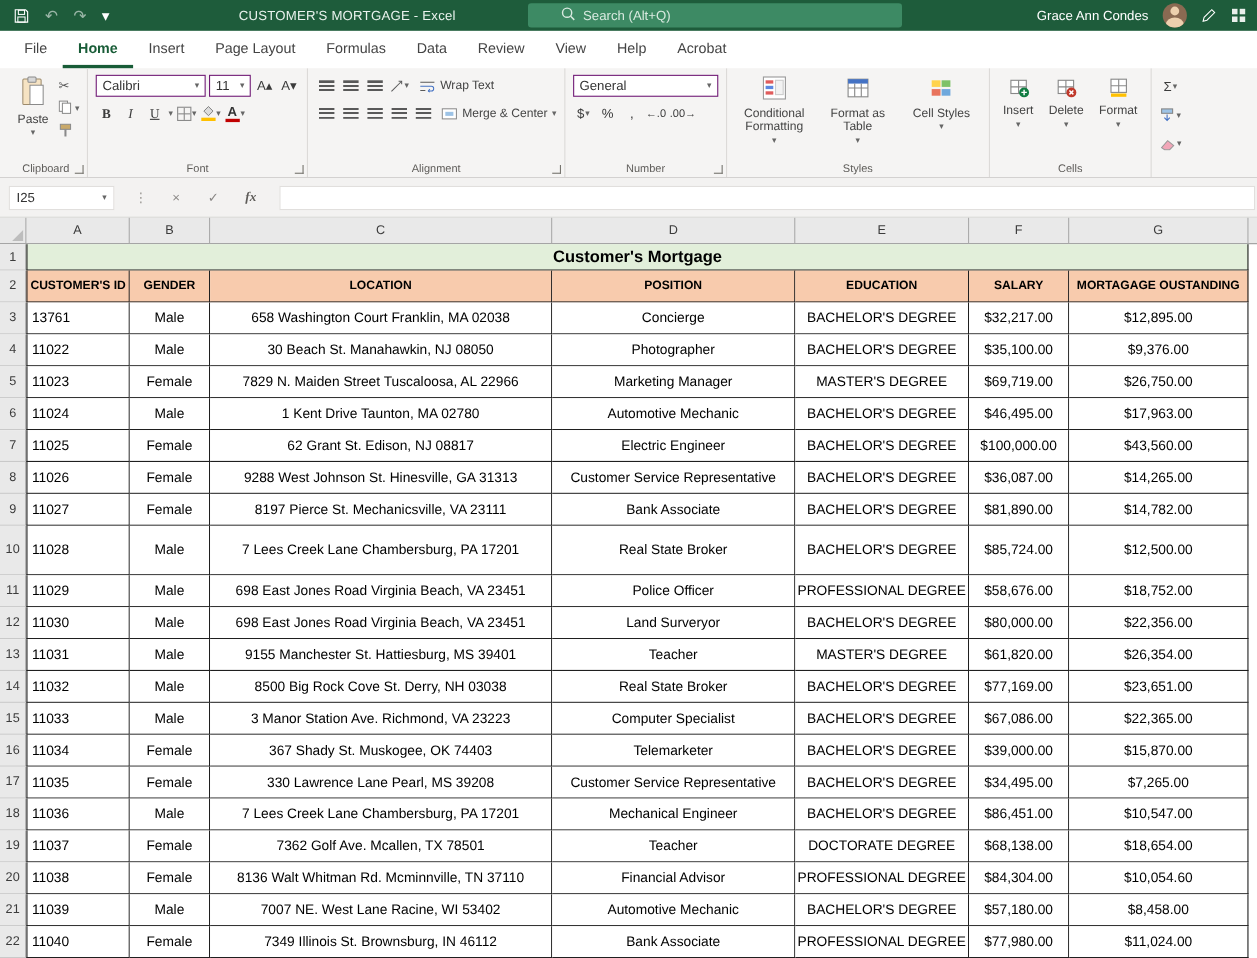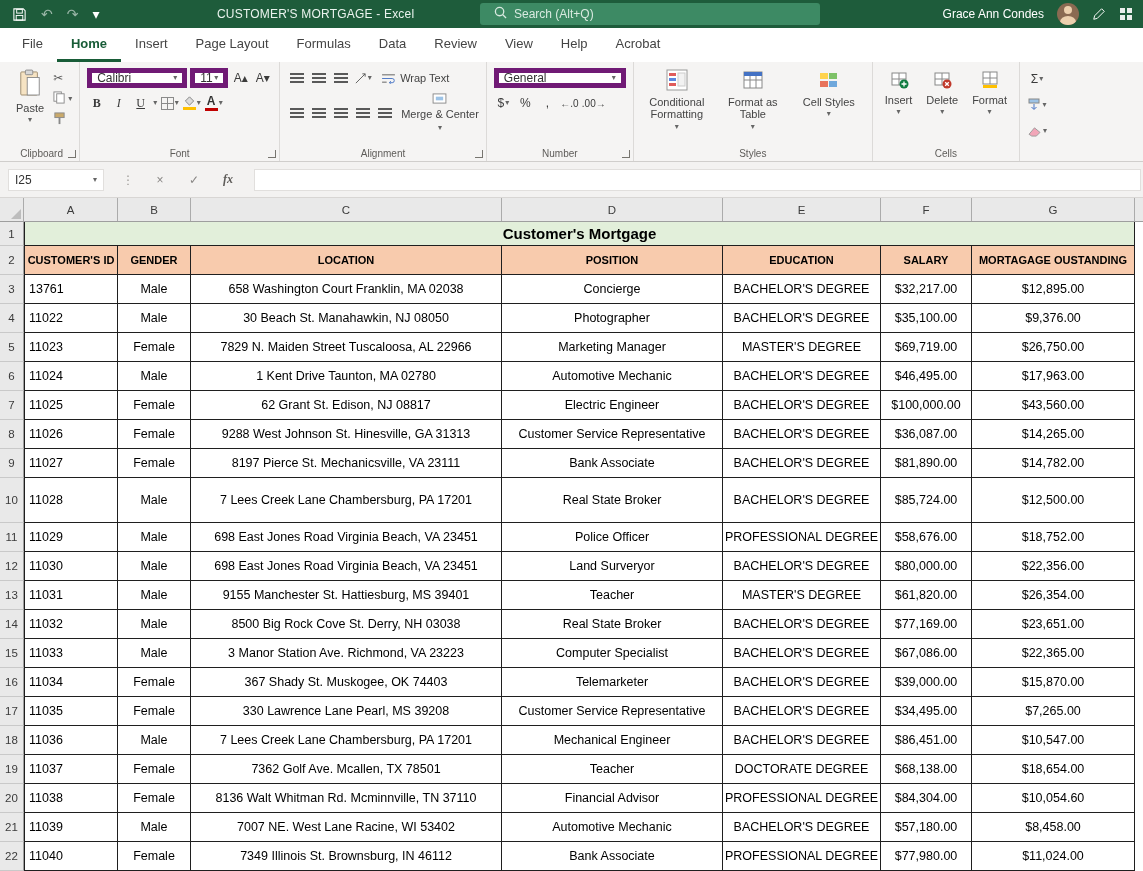--- a/index.html
+++ b/index.html
@@ -5,21 +5,21 @@
   html,body{margin:0;padding:0;}
   body{font-family:"Liberation Sans", sans-serif; background:#fff;}
   .app{width:1143px;height:871px;overflow:hidden;position:relative;background:#fff;}
 
   
   .titlebar{height:28px;background:#1E5C3B;position:relative;display:flex;align-items:center;color:#fff;}
   .qat{display:flex;align-items:center;gap:14px;padding-left:12px;font-size:14px;}
   .tb-btn{cursor:default;display:flex;align-items:center;line-height:1;}
   .tb-btn.dim{opacity:.55;}
   .tb-title{position:absolute;left:217px;top:0;height:28px;display:flex;align-items:center;font-size:12px;color:#EAF3EE;letter-spacing:.2px;}
-  .tb-search{position:absolute;left:480px;top:3px;width:340px;height:22px;background:#3D8A64;border-radius:3px;display:flex;align-items:center;gap:7px;padding-left:14px;box-sizing:border-box;color:#D9EAE0;font-size:12px;}
+  .tb-search{position:absolute;left:480px;top:3px;width:340px;height:22px;background:#3D8A64;border-radius:3px;display:flex;align-items:center;gap:7px;padding-left:30px;box-sizing:border-box;color:#D9EAE0;font-size:12px;}
   .tb-right{position:absolute;right:10px;top:0;height:28px;display:flex;align-items:center;gap:13px;font-size:12px;color:#fff;}
   .avatar{width:22px;height:22px;border-radius:50%;background:#8a6a52;position:relative;overflow:hidden;flex:none;}
   .av-head{position:absolute;left:7px;top:3px;width:8px;height:8px;border-radius:50%;background:#ecd0ae;}
   .av-body{position:absolute;left:3px;top:13px;width:16px;height:12px;border-radius:50% 50% 0 0;background:#ecd0ae;}
 
   
   .menubar{height:34px;background:#fff;display:flex;align-items:stretch;padding-left:8px;}
   .mtab{display:flex;align-items:center;padding:0 14px;font-size:13px;color:#444;border-bottom:3px solid transparent;box-sizing:border-box;}
   .mtab.active{color:#185C37;font-weight:bold;border-bottom-color:#185C37;}
 
@@ -27,21 +27,21 @@
   .ribbon{height:100px;background:#F5F4F3;border-bottom:1px solid #D0CECC;display:flex;align-items:stretch;padding-left:4px;box-sizing:border-box;overflow:hidden;}
   .rgroup{position:relative;display:flex;flex-direction:column;justify-content:flex-start;padding:5px 7px 16px;border-right:1px solid #DCDAD8;box-sizing:border-box;}
   .rg-label{position:absolute;bottom:2px;left:0;right:0;text-align:center;font-size:10px;color:#5E5C59;}
   .dlg{position:absolute;right:3px;bottom:3px;width:7px;height:7px;border-right:1.5px solid #77756F;border-bottom:1.5px solid #77756F;}
   .rg-content{display:flex;gap:4px;}
   .bigbtn{display:flex;flex-direction:column;align-items:center;justify-content:flex-start;padding:2px 5px;font-size:11px;color:#444;gap:2px;text-align:center;line-height:1.15;}
   .dd{font-size:8px;color:#666;line-height:1;}
   .mini-col{display:flex;flex-direction:column;justify-content:flex-start;gap:5px;padding-top:3px;}
   .mini{display:flex;align-items:center;gap:2px;font-size:12px;color:#555;height:16px;}
   .frow{display:flex;align-items:center;gap:3px;margin:1px 0 4px;}
-  .combo{background:#fff;border:5px solid #701a75;height:20px;display:flex;align-items:center;justify-content:space-between;padding:0 5px;font-size:12px;color:#333;box-sizing:border-box;}
+  .combo{background:#fff;border:1px solid #701a75;height:20px;display:flex;align-items:center;justify-content:space-between;padding:0 5px;font-size:12px;color:#333;box-sizing:border-box;}
   .combo.name{width:100px;} .combo.size{width:38px;} .combo.numfmt{width:132px;}
   .sbtn{min-width:19px;height:20px;display:flex;align-items:center;justify-content:center;font-size:12px;color:#3b3b3b;gap:1px;}
   .sbtn b{font-family:"Liberation Serif",serif;}
   .sbtn i{font-family:"Liberation Serif",serif;}
   .sbtn u{font-family:"Liberation Serif",serif;}
   .bars{width:14px;height:10px;background:repeating-linear-gradient(to bottom,#595959 0 2px,transparent 2px 4px);}
   .iconstack{display:flex;flex-direction:column;align-items:center;line-height:1;}
   .cbar{width:13px;height:3px;margin-top:1px;}
   .cbar.red{background:#C00000;} .cbar.yellow{background:#FFC000;}
   .fontA{font-weight:bold;font-size:12px;line-height:11px;color:#333;}
@@ -264,21 +264,21 @@
           </span>
         <span class="sbtn">
             <span class="bars"></span>
           </span>
         <span class="sbtn">
             <span class="bars"></span>
           </span>
         <span class="sbtn">
             <span class="bars"></span>
           </span>
-        <span class="lblbtn" style="margin-left:4px;flex-direction:column;">
+        <span class="lblbtn" style="margin-left:4px;">
           <svg width="15" height="11" viewBox="0 0 16 12">
               <rect x="1" y="1" width="14" height="10" fill="#fff" stroke="#888"></rect>
               <rect x="4" y="4" width="8" height="4" fill="#9DC3E6"></rect>
             </svg>
           <span>Merge &amp; Center</span>
           <span class="dd">▾</span>
         </span>
       </div>
       <span class="rg-label">Alignment</span>
       <span class="dlg"></span>

